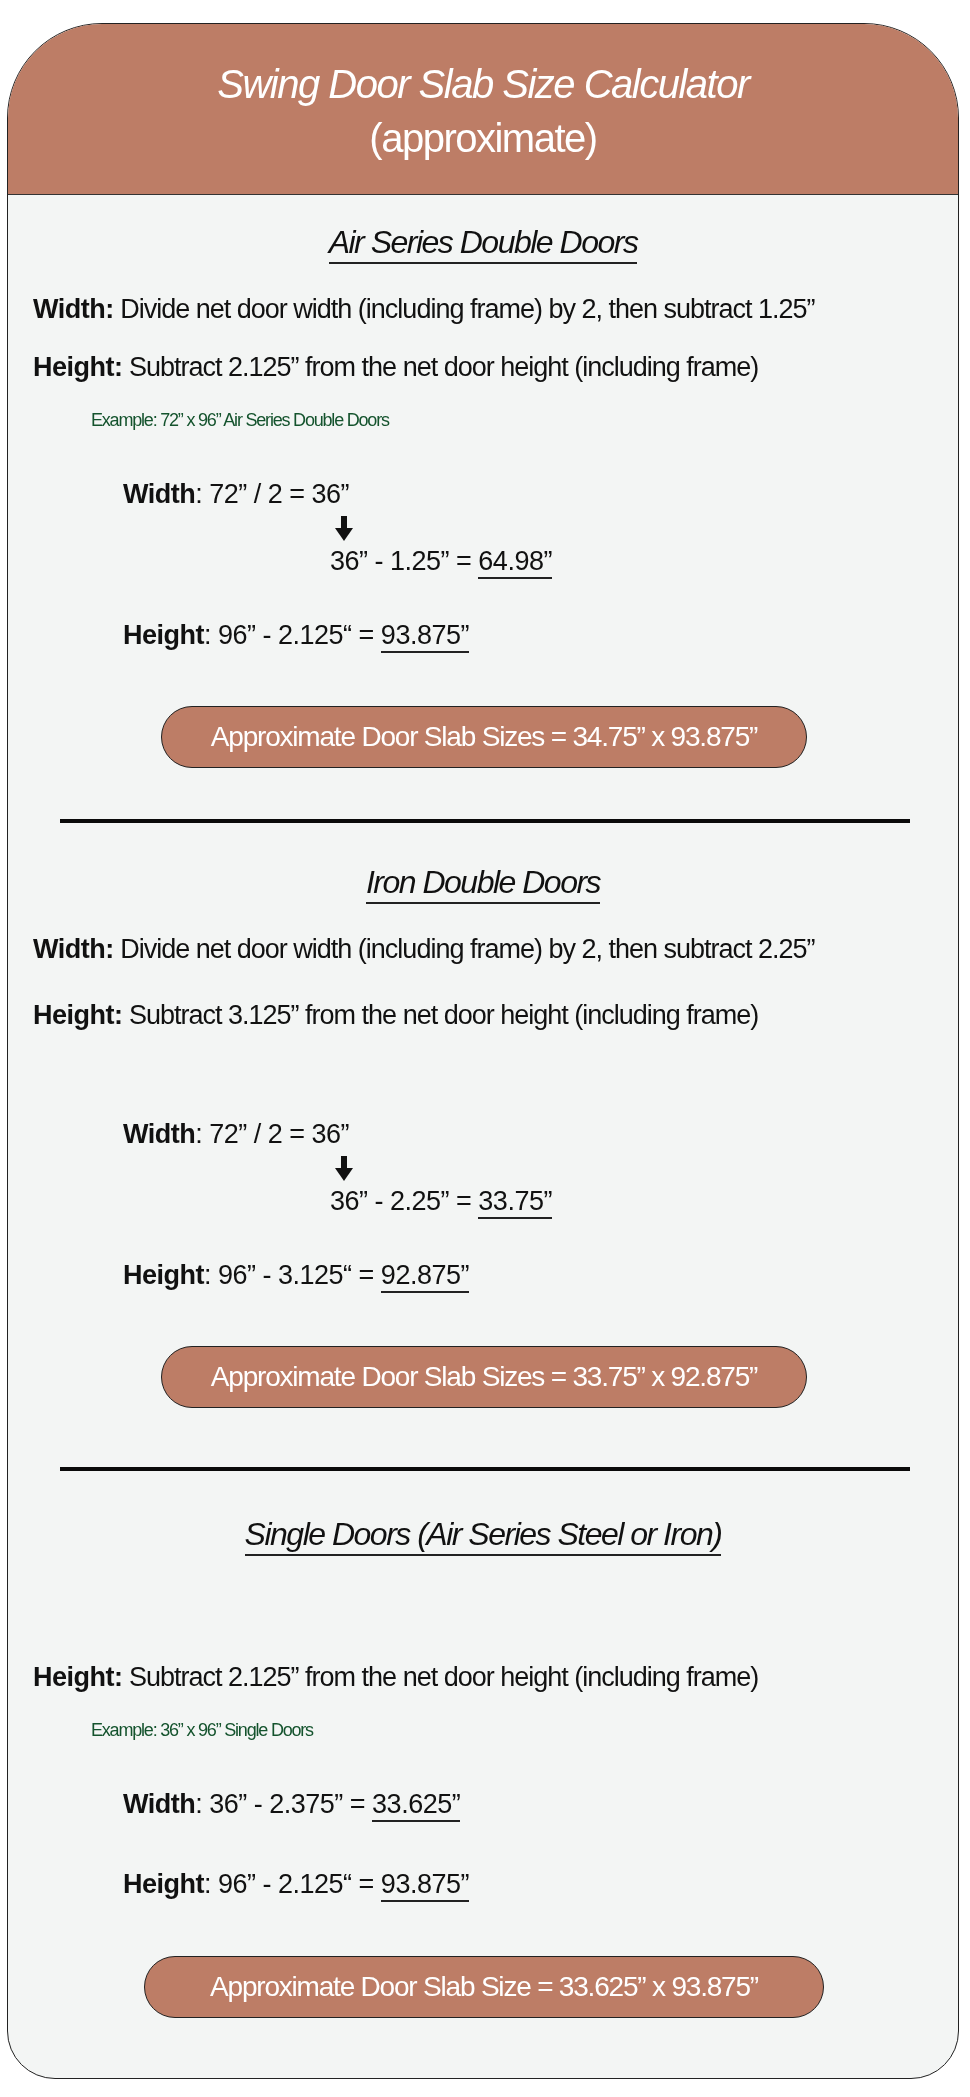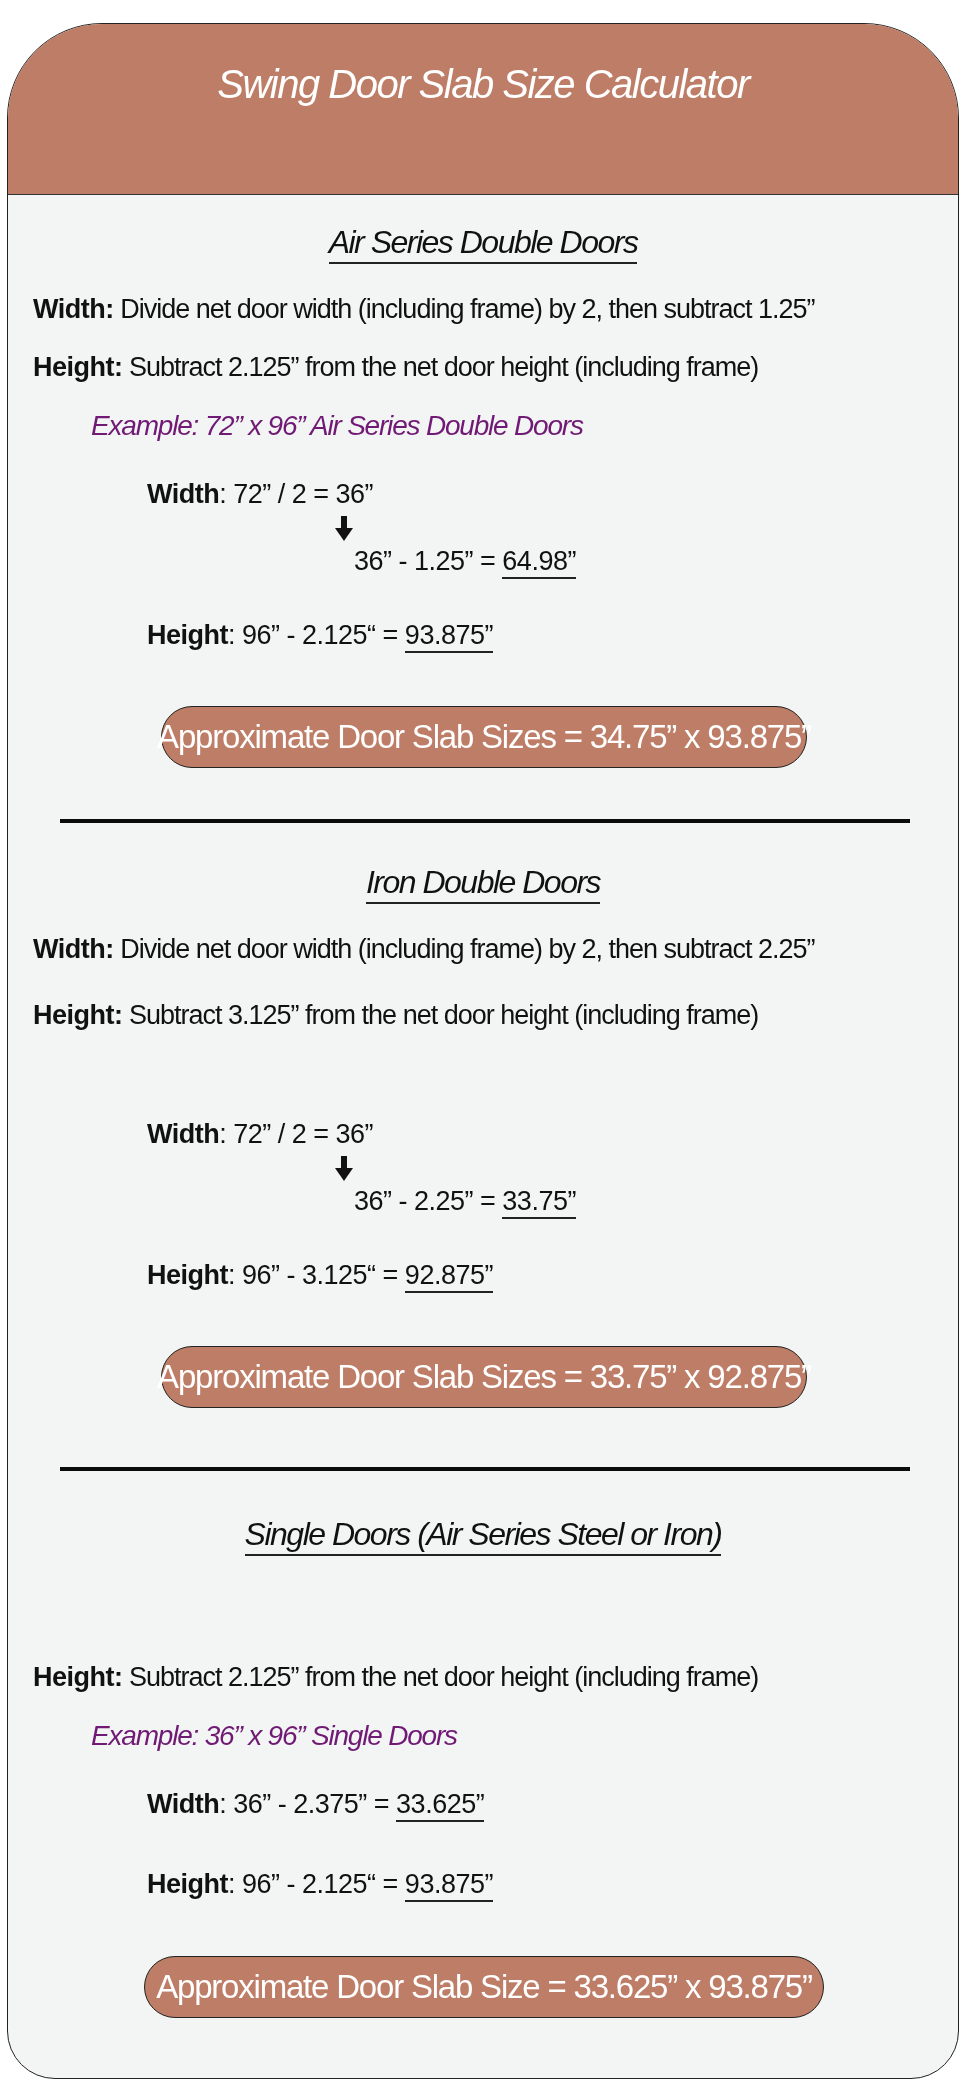--- a/index.html
+++ b/index.html
@@ -11,36 +11,37 @@
   .header { position:absolute; left:0; top:0; width:100%; height:170px;
             background:#bd7d66; border-bottom:1.5px solid #333; text-align:center; color:#fff; }
   .header .t1 { position:absolute; top:38px; width:100%; font-size:40px; font-style:italic;
                 letter-spacing:-1.5px; font-weight:300; }
   .header .t2 { position:absolute; top:92px; width:100%; font-size:40px; letter-spacing:-1.5px; }
   .sec-title { position:absolute; width:100%; text-align:center; font-size:32px; font-style:italic;
                letter-spacing:-1.5px; }
   .sec-title span { border-bottom:2px solid #222; padding-bottom:2px; }
   .rule { position:absolute; left:25px; font-size:27px; letter-spacing:-1px; white-space:nowrap; }
   .rule b { letter-spacing:-0.5px; }
-  .example { position:absolute; left:83px; font-size:28px; font-style:italic; letter-spacing:-1.2px; color:#701a75; }
-  .calc { position:absolute; font-size:27px; letter-spacing:-0.5px; white-space:nowrap;margin-left:24px; }
+  .example { position:absolute; left:83px; font-size:18px; letter-spacing:-1.2px; color:#14532d; }
+  .calc { position:absolute; font-size:27px; letter-spacing:-0.5px; white-space:nowrap; }
   .calc b { letter-spacing:-0.5px; }
   .u { border-bottom:2px solid #222; padding-bottom:1px; }
   .arrow { position:absolute; width:20px; height:26px; }
   .pill { position:absolute; height:62px; background:#bd7d66; border:1.5px solid #222;
-          border-radius:32px; color:#fff; font-size:33px; letter-spacing:-1.2px;
+          border-radius:32px; color:#fff; font-size:28px; letter-spacing:-1.2px;
           display:flex; align-items:center; justify-content:center; box-sizing:border-box; white-space:nowrap; }
   .divider { position:absolute; left:52px; width:850px; height:4px; background:#0a0a0a; }
 </style>
 </head>
 <body>
 
 <div class="card">
   <div class="header">
     <div class="t1">Swing Door Slab Size Calculator</div>
+    <div class="t2">(approximate)</div>
   </div>
 
   <div class="sec-title" style="top:200px;"><span>Air Series Double Doors</span></div>
   <div class="rule" style="top:270px;"><b>Width:</b><span> Divide net door width (including frame) by 2, then subtract 1.25”</span></div>
   <div class="rule" style="top:328px;"><b>Height:</b><span> Subtract 2.125” from the net door height (including frame)</span></div>
   <div class="example" style="top:386px;">Example: 72” x 96” Air Series Double Doors</div>
   <div class="calc" style="left:115px; top:455px;"><b>Width</b><span>: 72” / 2  = 36”</span></div>
   <svg class="arrow" style="left:326px; top:492px;" viewBox="0 0 20 26">
       <rect x="7" y="0" width="6" height="13" fill="#111"></rect>
       <polygon points="1,12 19,12 10,25" fill="#111"></polygon>

